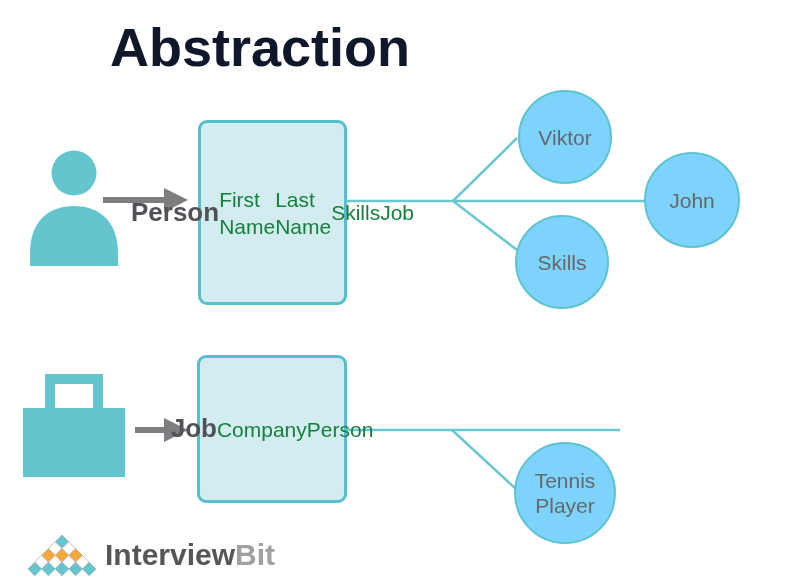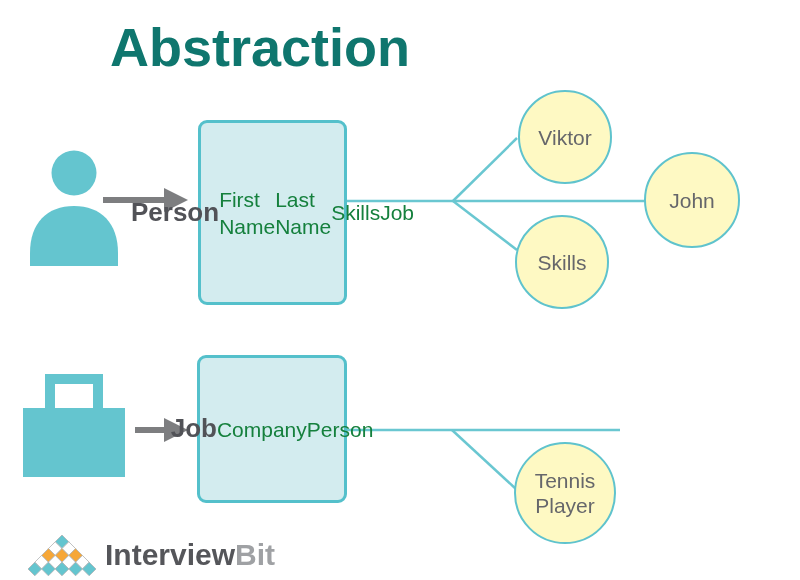--- a/index.html
+++ b/index.html
@@ -2,39 +2,39 @@
 <html><head>
 <meta charset="utf-8">
 <style>
   html,body{margin:0;padding:0;background:#ffffff;}
   .canvas{
     position:relative;width:800px;height:580px;background:#ffffff;overflow:hidden;
     font-family:"Liberation Sans", sans-serif;
   }
   .title{
     position:absolute;left:110px;top:16px;
-    font-size:54px;font-weight:bold;color:#0f766e;letter-spacing:0px;
+    font-size:54px;font-weight:bold;color:#0f172a;letter-spacing:0px;
   }
   
   .lines{position:absolute;left:0;top:0;z-index:1;}
   
   .absbox{
     position:absolute;z-index:2;
     background:#d3ecef;border:3px solid #54c0cb;border-radius:9px;
     box-sizing:border-box;
     display:flex;flex-direction:row;align-items:center;justify-content:center;
   }
   .absbox .box-title{font-size:26px;font-weight:bold;color:#515257;line-height:30px;margin-bottom:2px;}
   .absbox .field{font-size:21px;color:#15803d;line-height:27px;}
   #person-box{left:198px;top:120px;width:149px;height:185px;}
   #job-box{left:197px;top:355px;width:150px;height:148px;}
   
   .circle{
     position:absolute;z-index:2;border-radius:50%;
-    background:#fef9c3;border:2.5px solid #5fc3cd;box-sizing:border-box;
+    background:#7dd3fc;border:2.5px solid #5fc3cd;box-sizing:border-box;
     display:flex;align-items:center;justify-content:center;text-align:center;
     font-size:21px;color:#66676b;line-height:25px;padding:0 10px;
   }
   #circle-viktor{left:518px;top:90px;width:94px;height:94px;}
   #circle-john{left:644px;top:152px;width:96px;height:96px;}
   #circle-roger{left:515px;top:215px;width:94px;height:94px;}
   #circle-developer{left:618px;top:357px;width:146px;height:146px;font-size:24px;}
   #circle-tennis{left:514px;top:442px;width:102px;height:102px;}
   
   .pictogram{position:absolute;z-index:2;}

